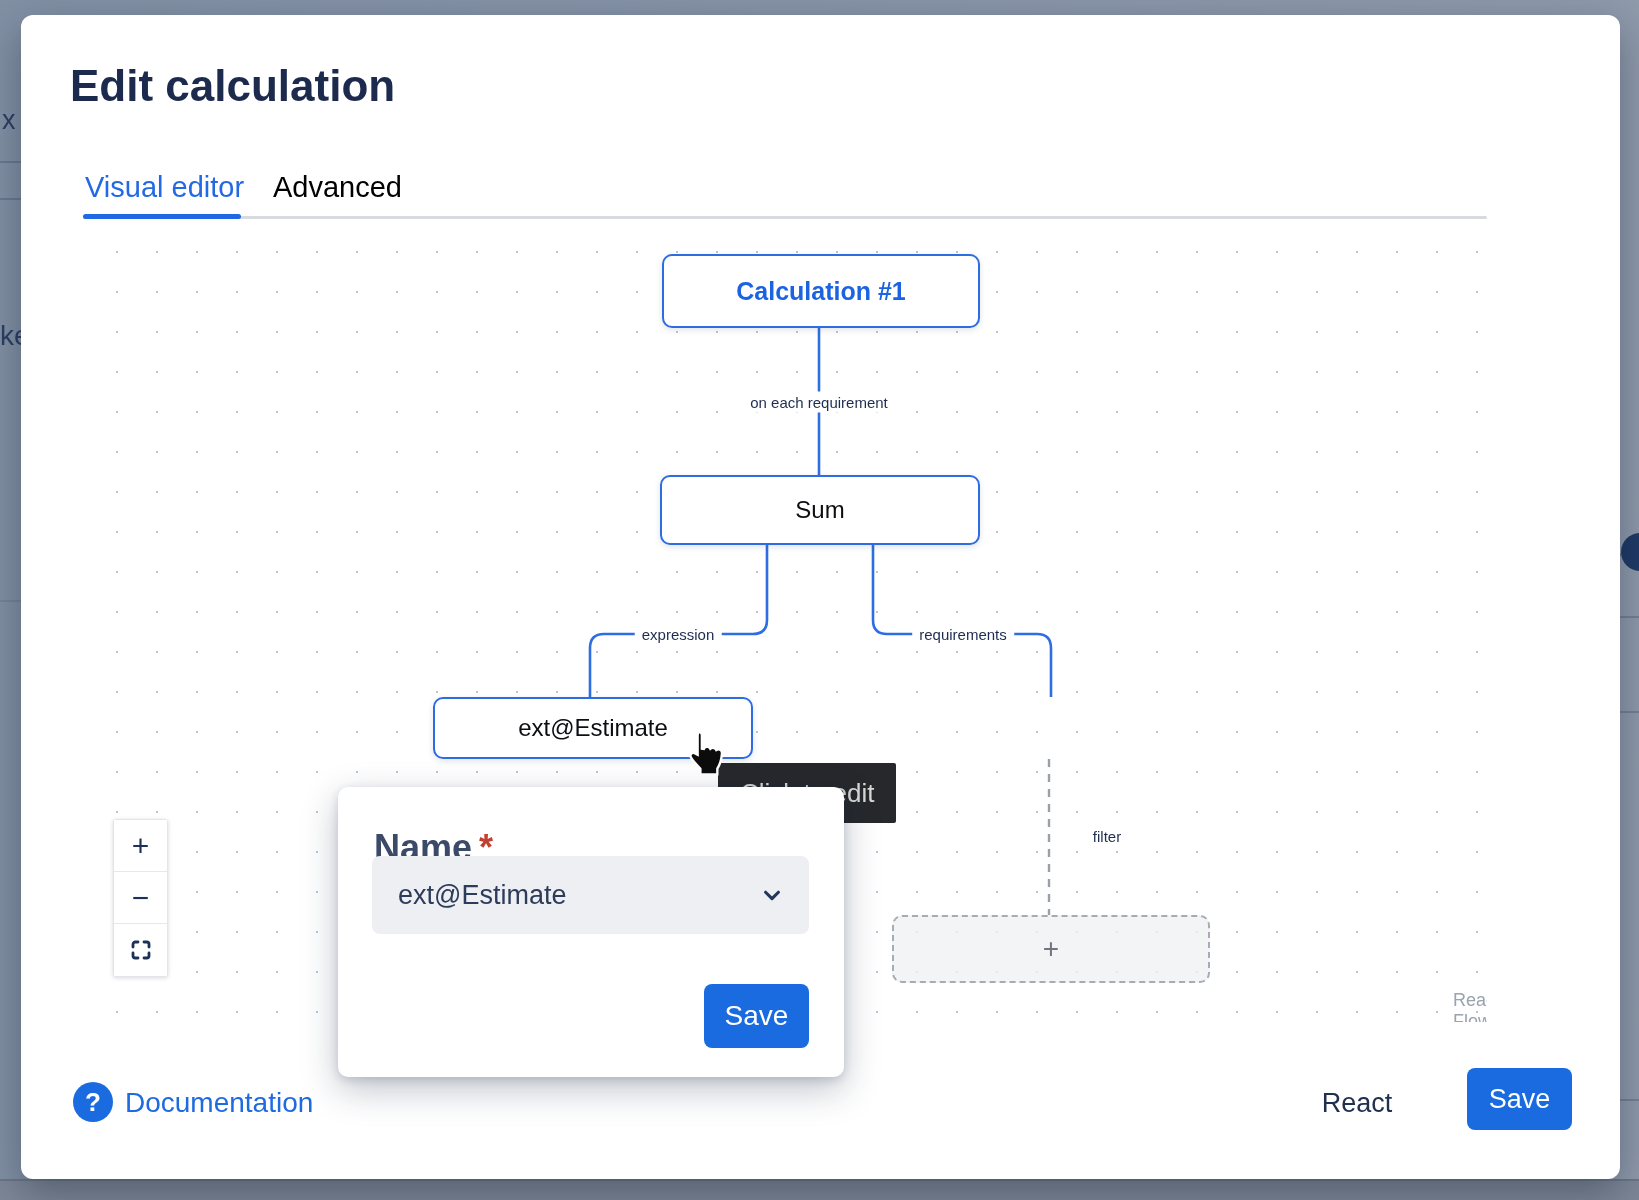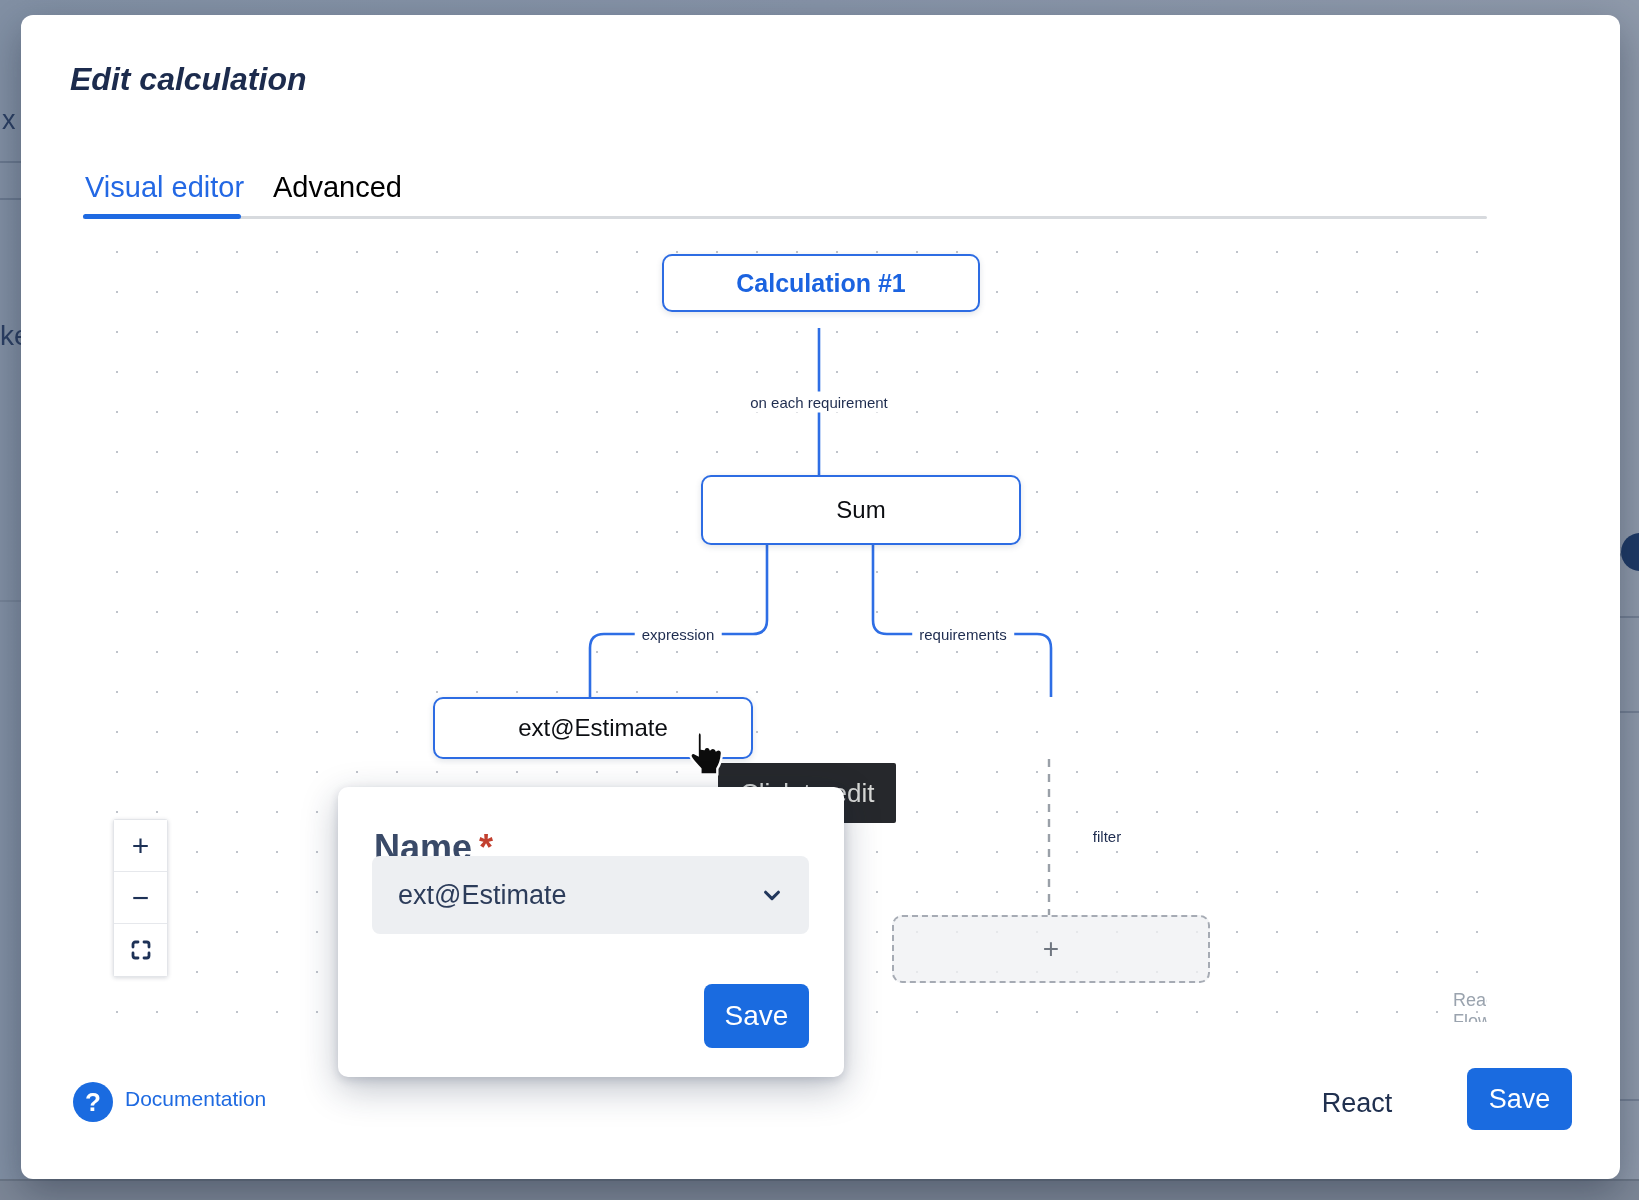--- a/index.html
+++ b/index.html
@@ -7,21 +7,21 @@
     font-family:"Liberation Sans",sans-serif;background:linear-gradient(90deg,#8290a4 0%,#8794a8 50%,#8f9aab 100%);}
   
   .bg-frag{position:absolute;color:#2b3f63;font-size:27px;z-index:0;}
   .bg-line{position:absolute;height:2px;background:rgba(47,62,88,.28);z-index:0;}
   .bg-circle{position:absolute;width:38px;height:38px;border-radius:50%;background:#1e3a66;z-index:0;}
   .bottom-strip{position:absolute;left:0;top:1179px;width:1639px;height:21px;background:#7d8797;z-index:0;}
   .bottom-seam{position:absolute;left:0;top:1179px;width:1639px;height:2px;background:#6b7686;z-index:0;}
   
   .modal{position:absolute;left:21px;top:15px;width:1599px;height:1164px;background:#ffffff;
     border-radius:12px;box-shadow:0 14px 40px rgba(18,28,48,.38);z-index:2;}
-  .modal-title{position:absolute;left:49px;top:46px;font-size:32px;font-weight:600;color:#1c2b4d;font-style:italic;}
+  .modal-title{position:absolute;left:49px;top:46px;font-size:44px;font-weight:600;color:#1c2b4d;}
   .tab{position:absolute;top:156px;font-size:29px;cursor:default;}
   .tab.active{color:#2368e4;}
   .tab.inactive{color:#000000;}
   .tab-rule{position:absolute;left:62px;top:201px;width:1404px;height:3px;background:#d7dade;border-radius:2px;}
   .tab-underline{position:absolute;left:62px;top:199px;width:158px;height:5px;background:#1f6ae2;border-radius:3px;}
   
   .canvas{position:absolute;left:62px;top:207px;width:1404px;height:800px;overflow:hidden;
     background-image:radial-gradient(circle,#bfc3ca 1.3px,transparent 1.45px);
     background-size:40px 40px;background-position:14px 10px;}
   .edges{position:absolute;left:0;top:0;width:1404px;height:800px;}
@@ -50,21 +50,21 @@
   .pop-name{position:absolute;left:36px;top:40px;font-size:36px;font-weight:700;color:#3a4a68;}
   .pop-required{color:#c2402f;margin-left:7px;font-weight:700;}
   .pop-select{position:absolute;left:34px;top:69px;width:437px;height:78px;background:#edeff2;border-radius:8px;
     display:flex;align-items:center;cursor:pointer;box-sizing:border-box;padding:0 26px;}
   .pop-select-text{font-size:27px;color:#2c3c5a;flex:1;}
   .pop-save{position:absolute;left:366px;top:197px;width:105px;height:64px;background:#1a6be0;border:none;border-radius:8px;
     color:#fff;font-size:28px;font-family:"Liberation Sans",sans-serif;cursor:pointer;}
   
   .doc-circle{position:absolute;left:52px;top:1067px;width:40px;height:40px;border-radius:50%;background:#1a6be0;
     color:#fff;font-size:26px;font-weight:700;display:flex;align-items:center;justify-content:center;cursor:pointer;}
-  .doc-label{position:absolute;left:104px;top:1072px;font-size:21px;color:#1e6ae1;cursor:pointer;}
+  .doc-label{position:absolute;left:104px;top:1072px;font-size:28px;color:#1e6ae1;cursor:pointer;}
   .cancel-btn{position:absolute;left:1271px;top:1062px;width:130px;height:52px;background:transparent;border:none;
     font-size:27px;color:#20304f;font-family:"Liberation Sans",sans-serif;cursor:pointer;}
   .save-btn{position:absolute;left:1446px;top:1053px;width:105px;height:62px;background:#1a6be0;border:none;border-radius:8px;
     color:#fff;font-size:27px;font-family:"Liberation Sans",sans-serif;cursor:pointer;}
 </style>
 </head>
 <body>
 
 <div id="screen">
 
@@ -97,22 +97,22 @@
         <path d="M684,323 L684,398 Q684,412 670,412 L521,412 Q507,412 507,426 L507,475" stroke="#2e6ee5" stroke-width="2.6" fill="none"></path>
         <path d="M790,323 L790,398 Q790,412 804,412 L954,412 Q968,412 968,426 L968,475" stroke="#2e6ee5" stroke-width="2.6" fill="none"></path>
         <path d="M966,537 L966,693" stroke="#9aa0a8" stroke-width="2.4" stroke-dasharray="8 7" fill="none"></path>
       </svg>
 
       <div class="edge-label" style="left:736px;top:180px;">on each requirement</div>
       <div class="edge-label" style="left:595px;top:412px;">expression</div>
       <div class="edge-label" style="left:880px;top:412px;">requirements</div>
       <div class="edge-label" style="left:1024px;top:614px;">filter</div>
 
-      <div class="fnode root" style="left:579px;top:32px;width:318px;height:58px;">Calculation #1</div>
-      <div class="fnode" style="left:577px;top:253px;width:320px;height:70px;margin-left:41px;">Sum</div>
+      <div class="fnode root" style="left:579px;top:32px;width:318px;height:74px;">Calculation #1</div>
+      <div class="fnode" style="left:577px;top:253px;width:320px;height:70px;">Sum</div>
       <div class="fnode" style="left:350px;top:475px;width:320px;height:62px;">ext@Estimate</div>
       <div class="placeholder" style="left:809px;top:693px;width:318px;height:68px;">
         <span>+</span>
       </div>
 
       <div class="controls">
         <div class="ctrl-btn">
           <span>+</span>
         </div>
         <div class="ctrl-btn">

